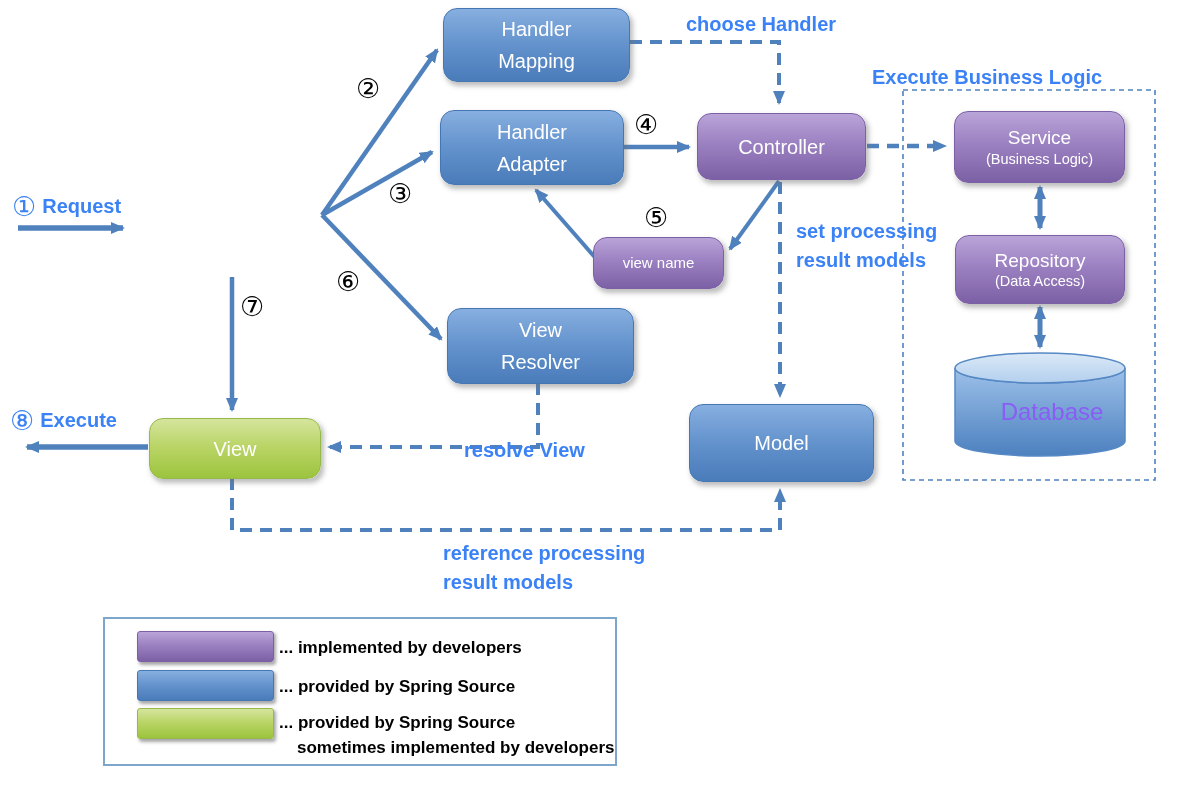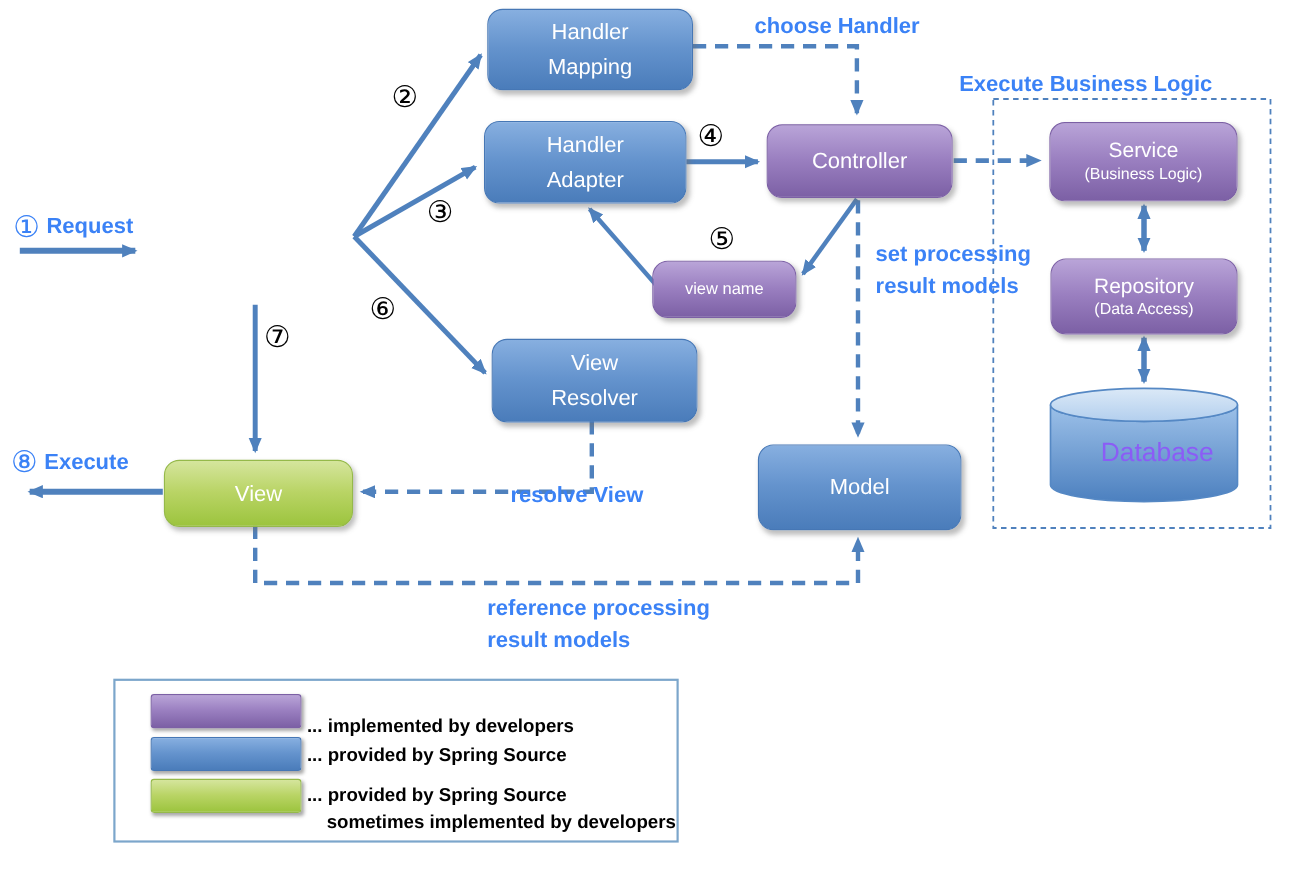--- a/index.html
+++ b/index.html
@@ -42,21 +42,21 @@
 
   .step{position:absolute;color:#000;font-size:27px;line-height:30px;font-family:"DejaVu Sans",sans-serif;}
   #step2{left:356px;top:74px;} #step3{left:388px;top:179px;} #step4{left:634px;top:110px;}
   #step5{left:644px;top:203px;} #step6{left:336px;top:267px;} #step7{left:240px;top:292px;}
 
   #legend{position:absolute;left:103px;top:617px;width:510px;height:145px;border:2px solid #7ca6cb;background:#fff;}
   .swatch{position:absolute;left:32px;width:135px;height:29px;border-radius:3px;
           box-shadow:2px 2.5px 3.5px rgba(0,0,0,.35);}
   #sw-purple{top:12px;} #sw-blue{top:51px;} #sw-green{top:89px;}
   .ltext{position:absolute;left:174px;color:#000;font-weight:600;font-size:17px;line-height:25px;}
-  #lt-1{top:28px;} #lt-2{top:55px;} #lt-3{top:91px;}
+  #lt-1{top:16px;} #lt-2{top:55px;} #lt-3{top:91px;}
   #lt-3 .second{display:block;margin-left:18px;}
 </style>
 </head>
 <body>
 
 <div id="stage">
 
   <svg id="wires" viewBox="0 0 1196 798">
     <defs>
       <marker id="ah" markerUnits="userSpaceOnUse" markerWidth="16" markerHeight="14" refX="12" refY="6" orient="auto-start-reverse">

